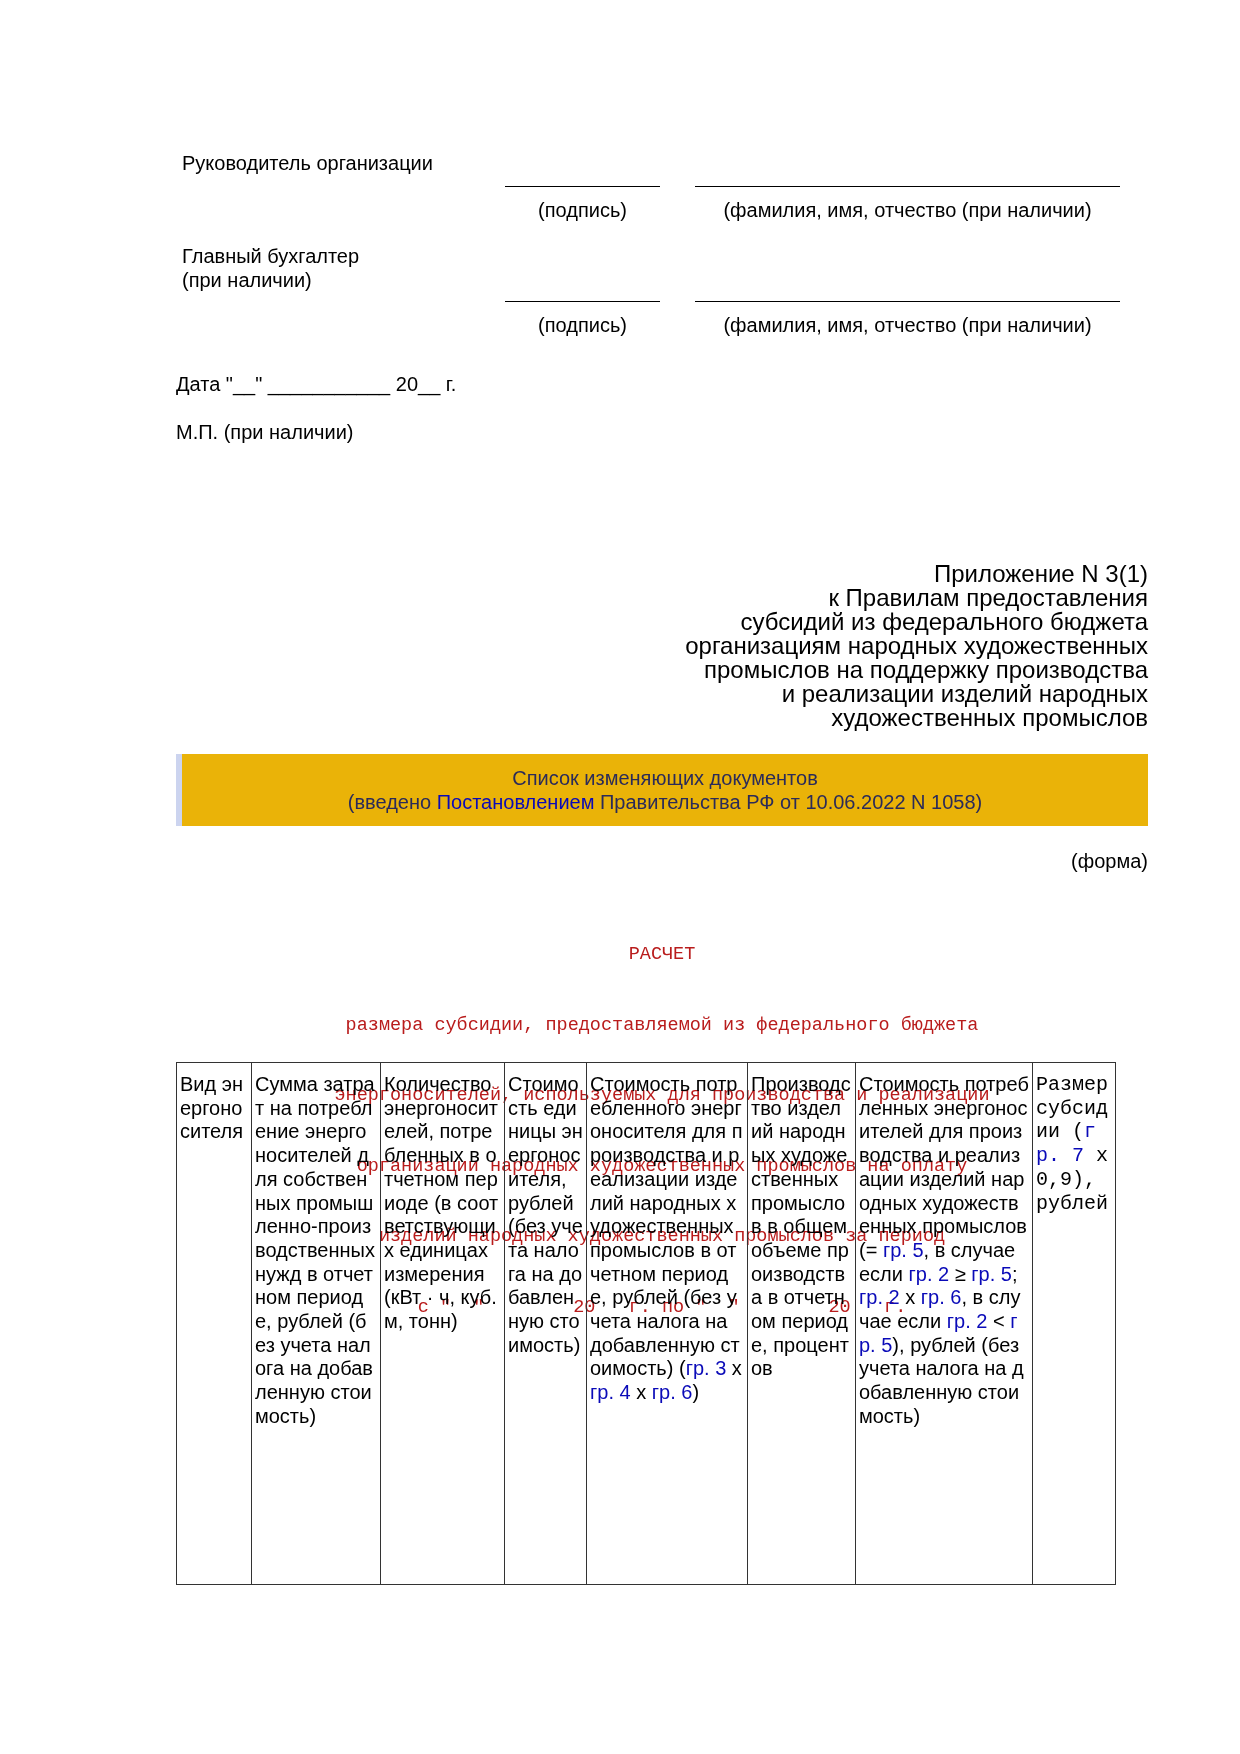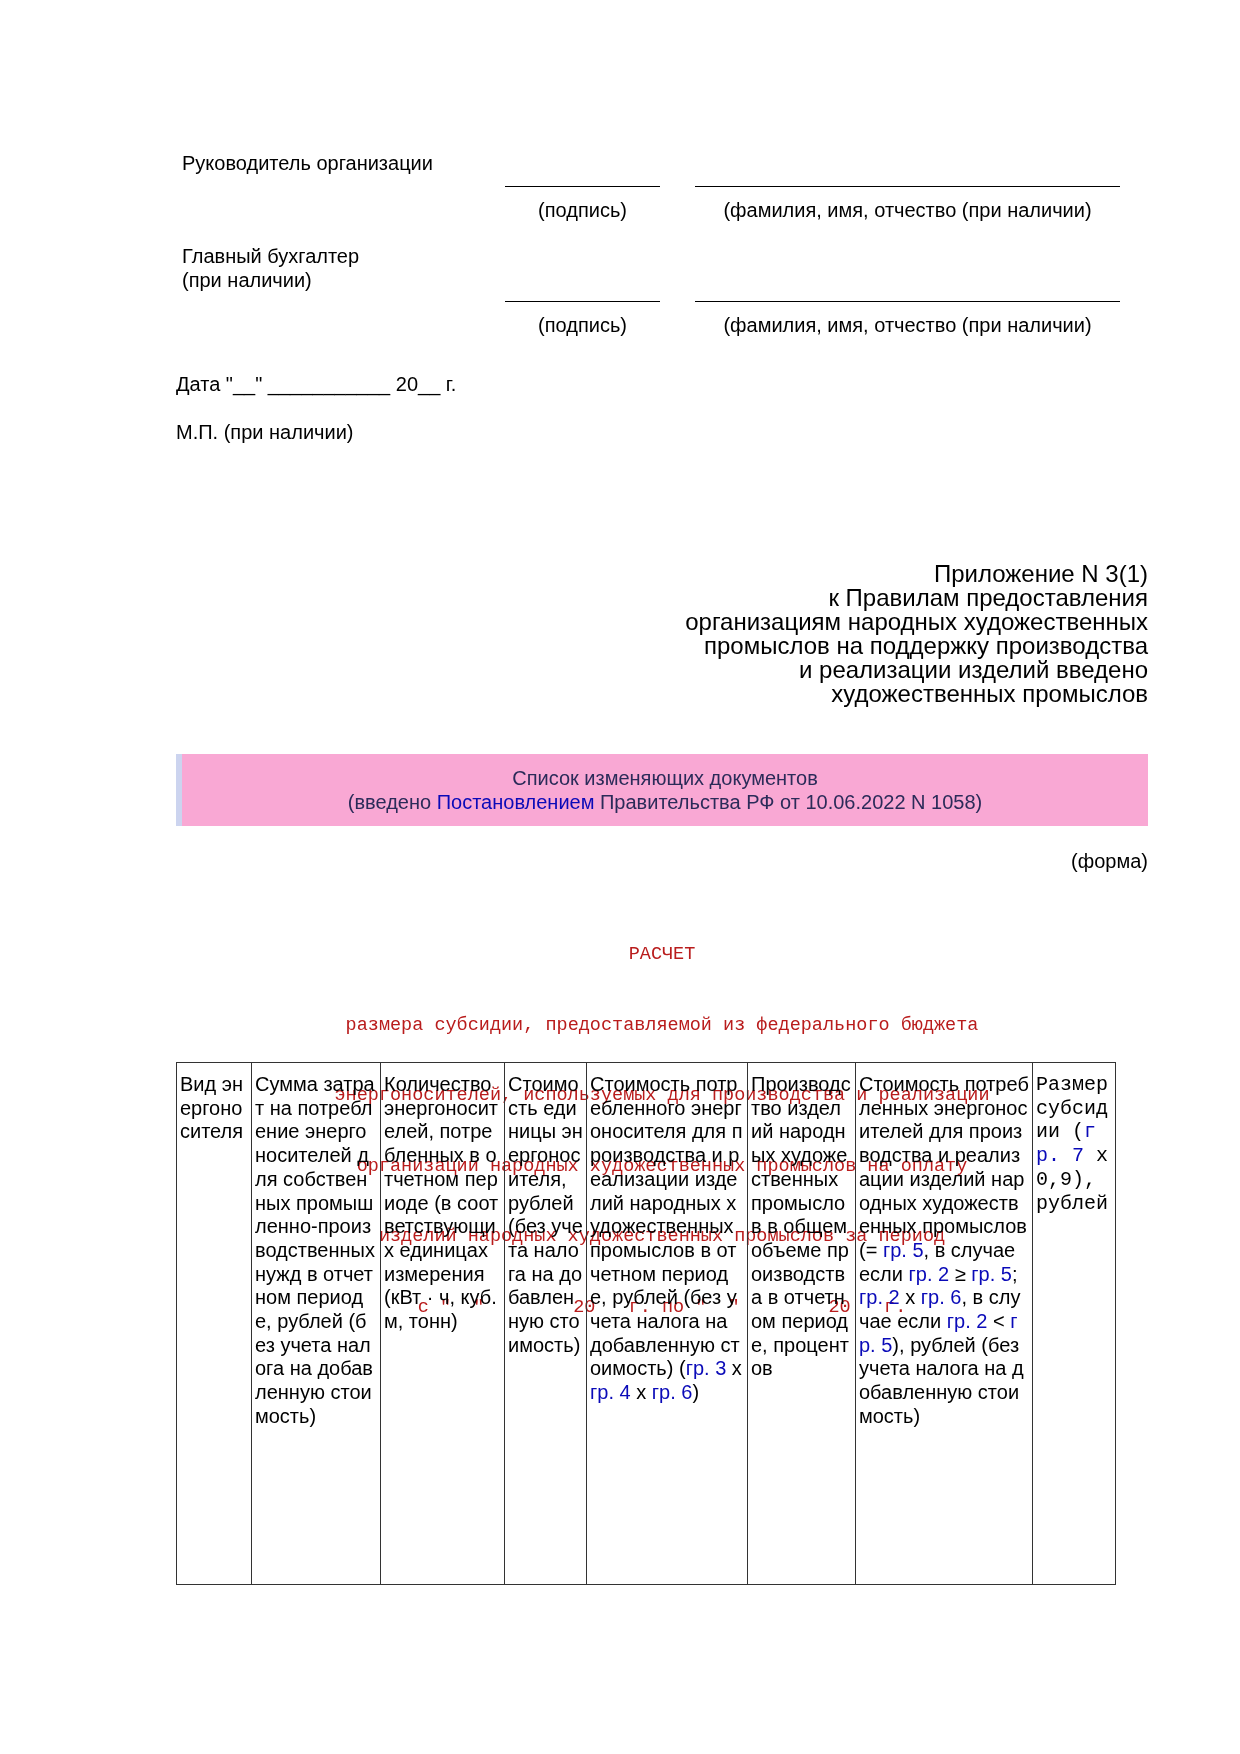--- a/index.html
+++ b/index.html
@@ -3,21 +3,21 @@
 <meta charset="utf-8">
 <style>
   html, body { margin: 0; padding: 0; background: #ffffff; }
   body { width: 1240px; height: 1754px; position: relative; overflow: hidden;
          font-family: "Liberation Sans", sans-serif; color: #000; font-size: 20px; }
   .abs { position: absolute; }
   .line { position: absolute; height: 0; border-top: 1.5px solid #000; }
   .cap { position: absolute; text-align: center; font-size: 20px; }
   .right-block { position: absolute; right: 92px; top: 562px; text-align: right; font-size: 24px; line-height: 24px; }
   .info-box { position: absolute; left: 176px; top: 754px; width: 972px; height: 72px;
-              background: #f9a8d4; border-left: 6px solid #ccd4ef; text-align: center;
+              background: #eab308; border-left: 6px solid #ccd4ef; text-align: center;
               font-size: 20px; line-height: 24px; color: #2b2b59; padding-top: 12px; box-sizing: border-box; }
   .link { color: #0a0ab8; }
   .forma { position: absolute; right: 92px; top: 850px; font-size: 20px; }
   .mono { position: absolute; left: 176px; width: 972px; top: 896px; text-align: center;
           font-family: "Liberation Mono", monospace; font-size: 18.5px; line-height: 23.5px; color: #b91c1c; white-space: pre; }
   table.calc { position: absolute; left: 176px; top: 1062px; border-collapse: collapse; font-size: 20px; line-height: 23.7px; }
   table.calc td { border: 1.5px solid #333; vertical-align: top; text-align: left; padding: 10px 3px 8px 3px;
                   box-sizing: border-box; height: 522px; word-break: break-all; }
   .blue { color: #0a0ab8; }
 </style>
@@ -36,23 +36,24 @@
 <div class="line" style="left:695px;top:301px;width:425px;"></div>
 <div class="cap" style="left:505px;top:314px;width:155px;">(подпись)</div>
 <div class="cap" style="left:695px;top:314px;width:425px;">(фамилия, имя, отчество (при наличии)</div>
 
 <div class="abs" style="left:176px;top:373px;">Дата "__" ___________ 20__ г.</div>
 <div class="abs" style="left:176px;top:421px;">М.П. (при наличии)</div>
 
 <div class="right-block">
   <div>Приложение N 3(1)</div>
   <div>к Правилам предоставления</div>
+  <div>субсидий из федерального бюджета</div>
   <div>организациям народных художественных</div>
   <div>промыслов на поддержку производства</div>
-  <div>и реализации изделий введено</div>
+  <div>и реализации изделий народных</div>
   <div>художественных промыслов</div>
 </div>
 
 <div class="info-box">
   <div>Список изменяющих документов</div>
   <div><span>(введено </span><span class="link">Постановлением</span><span> Правительства РФ от 10.06.2022 N 1058)</span></div>
 </div>
 
 <div class="forma">(форма)</div>
 

